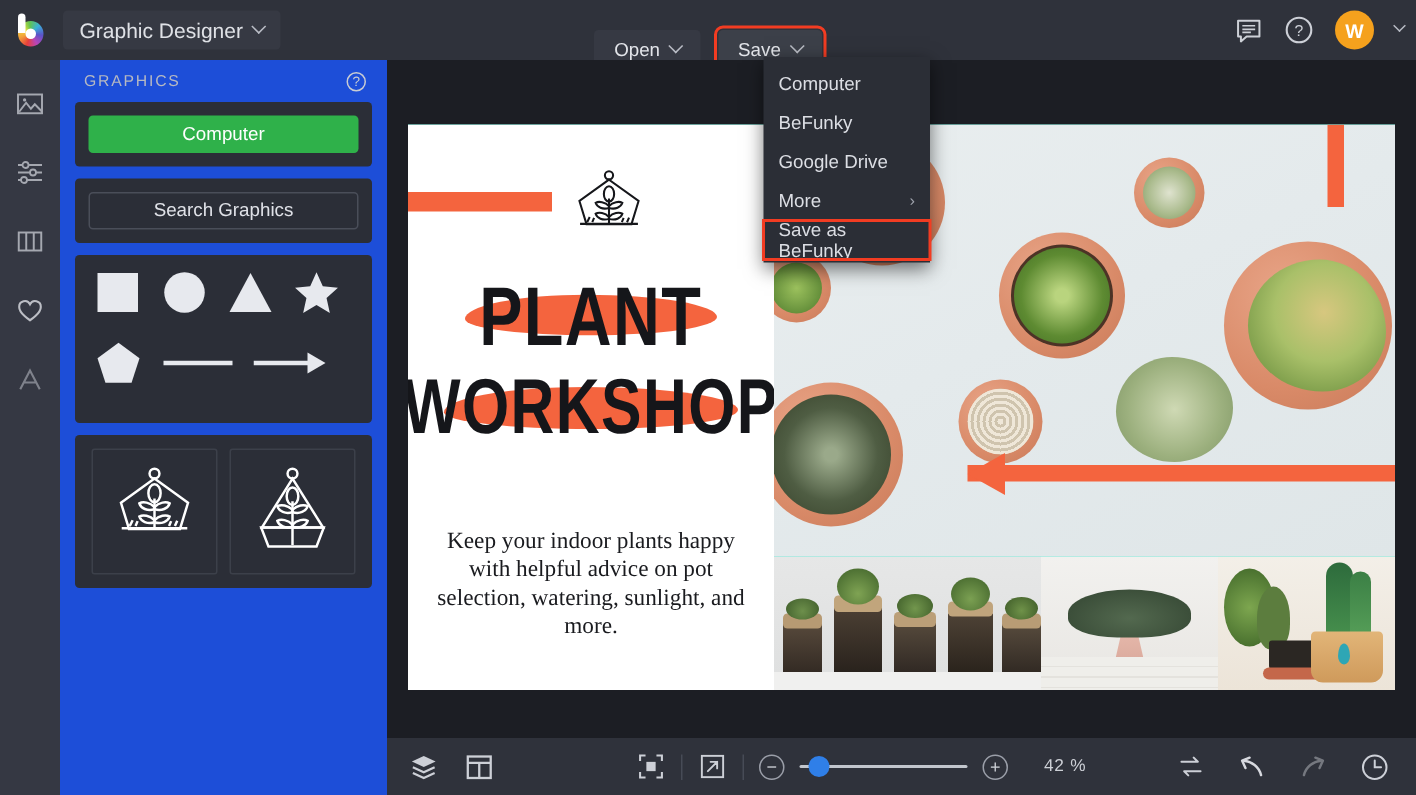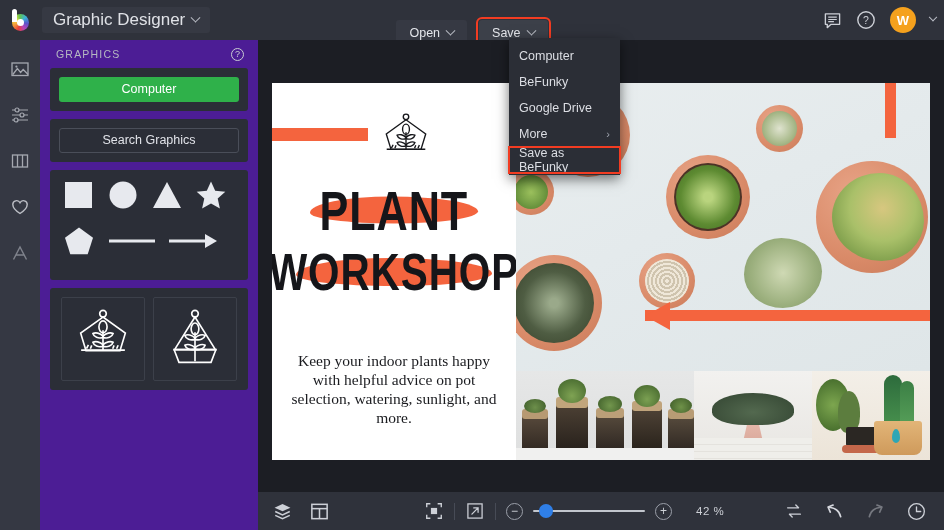--- a/index.html
+++ b/index.html
@@ -31,21 +31,21 @@
     background:#ffffff; border-radius:3px 3px 0 0;
   }
   .logo .hole {
     position:absolute; left:8px; top:10px; width:7px; height:7px; border-radius:50%;
     background:#ffffff;
   }
   .proj-btn {
     display:flex; align-items:center; gap:7px;
     height:26px; padding:0 11px; margin-left:2px;
     background:#363943; border-radius:3px;
-    font-size:17px; color:#dfe1e6; cursor:pointer;
+    font-size:14px; color:#dfe1e6; cursor:pointer;
   }
   .chev { display:inline-block; width:7px; height:7px; border-right:1.4px solid #b9bcc5; border-bottom:1.4px solid #b9bcc5; transform:rotate(45deg) translate(-2px,-2px); }
   .chev.sm { width:6px; height:6px; }
 
   .topbar-center {
     position:absolute; left:0; right:0; top:13px; height:40px;
     display:flex; align-items:center; justify-content:center; gap:12px;
     pointer-events:none;
   }
   .topbar-center > * { pointer-events:auto; }
@@ -89,21 +89,21 @@
   .rail {
     position:absolute; left:0; top:40px; width:40px; height:490px;
     background:#353843;
     display:flex; flex-direction:column; align-items:center; padding-top:16px; gap:20px;
   }
   .rail .ic { width:26px; height:26px; opacity:.85; }
 
   
   .panel {
     position:absolute; left:40px; top:40px; width:218px; height:490px;
-    background:#4c1d95; overflow:hidden;
+    background:#1d4ed8; overflow:hidden;
   }
   .panel-head {
     height:28px; display:flex; align-items:center; justify-content:space-between;
     padding:0 14px 0 16px;
   }
   .panel-title { font-size:10.5px; letter-spacing:1.2px; color:#b6b9c2; }
   .help-dot {
     width:13px; height:13px; border-radius:50%; border:1.3px solid #c9ccd3;
     font-size:9px; line-height:11px; text-align:center; color:#c9ccd3; cursor:pointer;
   }

